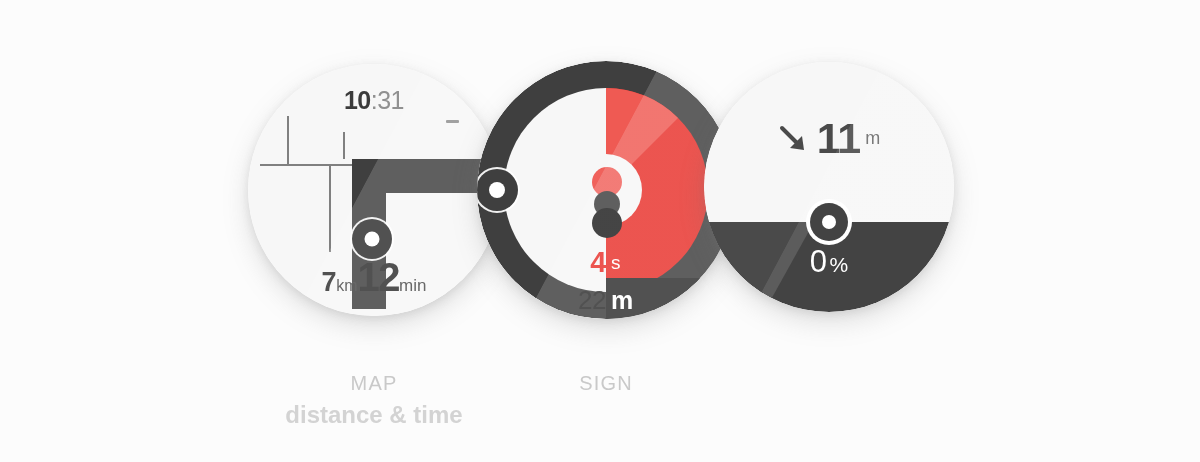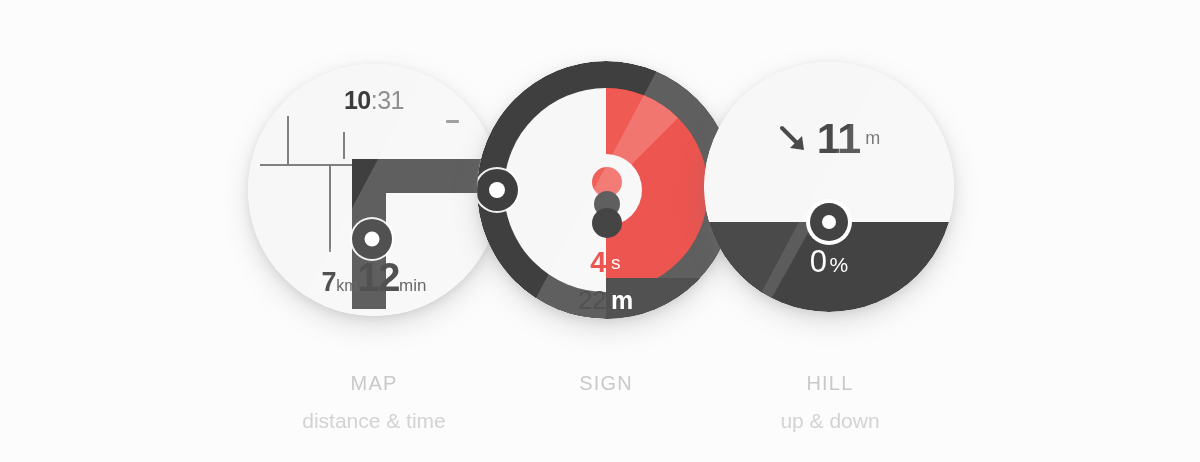--- a/index.html
+++ b/index.html
@@ -184,25 +184,25 @@
     z-index: 10;
   }
   .caption .title {
     font-size: 20px;
     font-weight: normal;
     color: #c9c9c9;
     letter-spacing: 1.2px;
     display: block;
   }
   .caption .sub {
-    font-size: 21px;
-    font-weight: normal;
+    font-size: 24px;
+    font-weight: bold;
     color: #d3d3d3;
     display: block;
-    margin-top: 14px;
+    margin-top: 6px;
   }
   #cap-map  { left: 224px; }
   #cap-sign { left: 456px; }
   #cap-hill { left: 680px; }
 </style>
 </head>
 <body>
 
 <div id="stage">
 
@@ -329,18 +329,14 @@
 
   <div class="caption" id="cap-map">
     <span class="title">MAP</span>
     <span class="sub">distance &amp; time</span>
   </div>
 
   <div class="caption" id="cap-sign">
     <span class="title">SIGN</span>
   </div>
 
-  <div class="caption" id="cap-hill">
-    <span class="title">HILL</span>
-    <span class="sub">up &amp; down</span>
-  </div>
 
 </div>
 
 </body></html>

